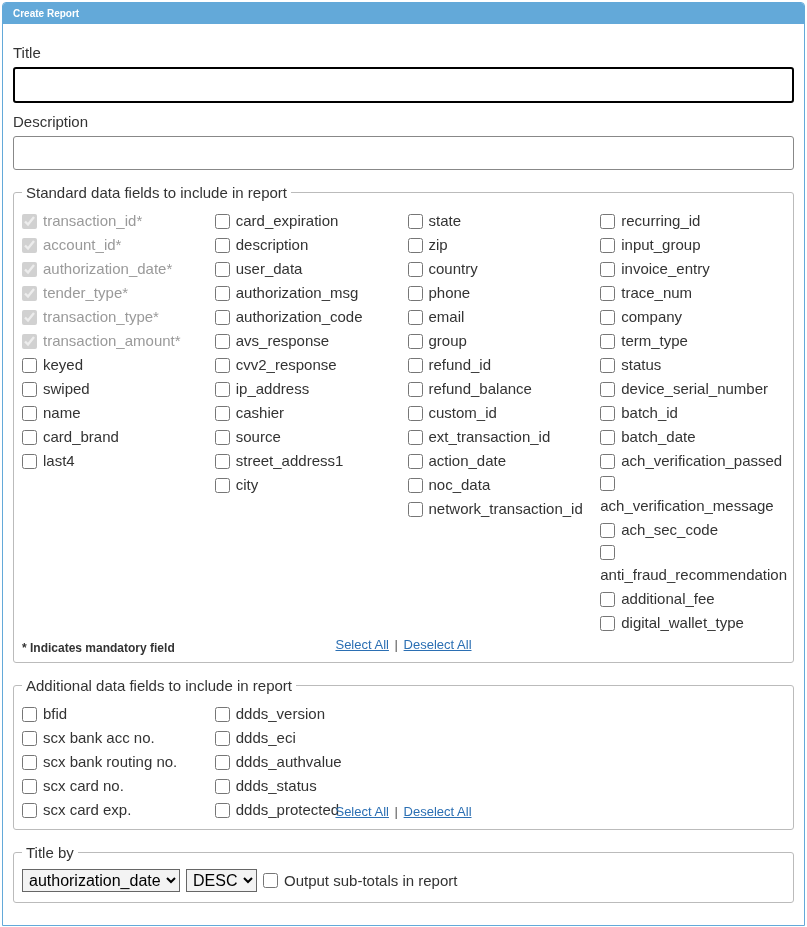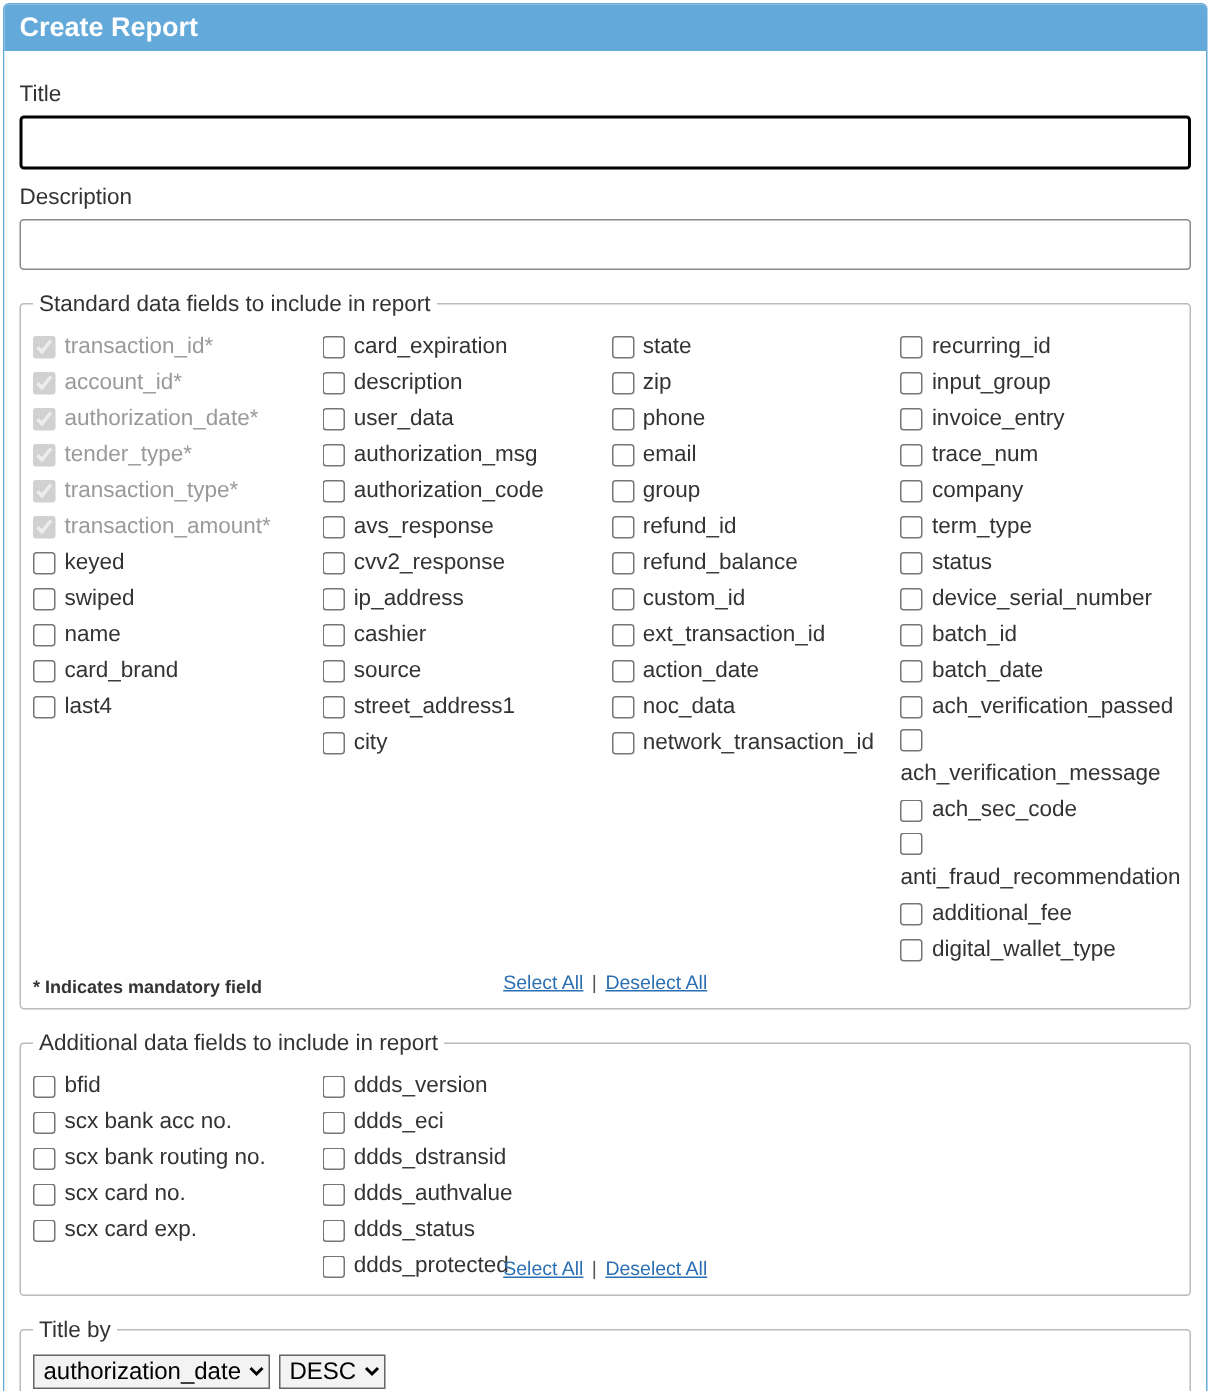--- a/index.html
+++ b/index.html
@@ -13,21 +13,21 @@
     width: 807px;
   }
   .panel {
     border: 1px solid #63a9d9;
     border-radius: 4px 4px 0 0;
   }
   .panel-header {
     background: #63a9d9;
     color: #fff;
     font-weight: bold;
-    font-size: 18px;
+    font-size: 10px;
     padding: 5px 10px;
     border-radius: 3px 3px 0 0;
   }
   .panel-body {
     padding: 10px;
     background: #fff;
   }
   .field-block { margin-bottom: 10px; margin-top: 10px; }
   .field-label {
     display: block;
@@ -220,20 +220,24 @@
             <label class="chk-row">
               <input type="checkbox" style="">
               <span>state</span>
             </label>
             <label class="chk-row">
               <input type="checkbox" style="">
               <span>zip</span>
             </label>
             <label class="chk-row">
               <input type="checkbox" style="">
+              <span>country</span>
+            </label>
+            <label class="chk-row">
+              <input type="checkbox" style="">
               <span>phone</span>
             </label>
             <label class="chk-row">
               <input type="checkbox" style="">
               <span>email</span>
             </label>
             <label class="chk-row">
               <input type="checkbox" style="">
               <span>group</span>
             </label>
@@ -367,24 +371,20 @@
             </label>
           </div>
         <div class="col" id="addl-col2">
             <label class="chk-row">
               <input type="checkbox" style="">
               <span>ddds_version</span>
             </label>
             <label class="chk-row">
               <input type="checkbox" style="">
               <span>ddds_eci</span>
-            </label>
-            <label class="chk-row">
-              <input type="checkbox" style="">
-              <span>ddds_dstransid</span>
             </label>
             <label class="chk-row">
               <input type="checkbox" style="">
               <span>ddds_authvalue</span>
             </label>
             <label class="chk-row">
               <input type="checkbox" style="">
               <span>ddds_status</span>
             </label>
             <label class="chk-row">
@@ -404,17 +404,21 @@
 
     <fieldset>
       <legend>Title by</legend>
       <div class="orderby-row">
         <select>
           <option>authorization_date</option>
         </select>
         <select>
           <option>DESC</option>
         </select>
+        <label class="chk-row" style="padding:0">
+          <input type="checkbox" style="">
+          <span>Output sub-totals in report</span>
+        </label>
       </div>
     </fieldset>
 
   </div>
 </div>
 
 </body></html>

